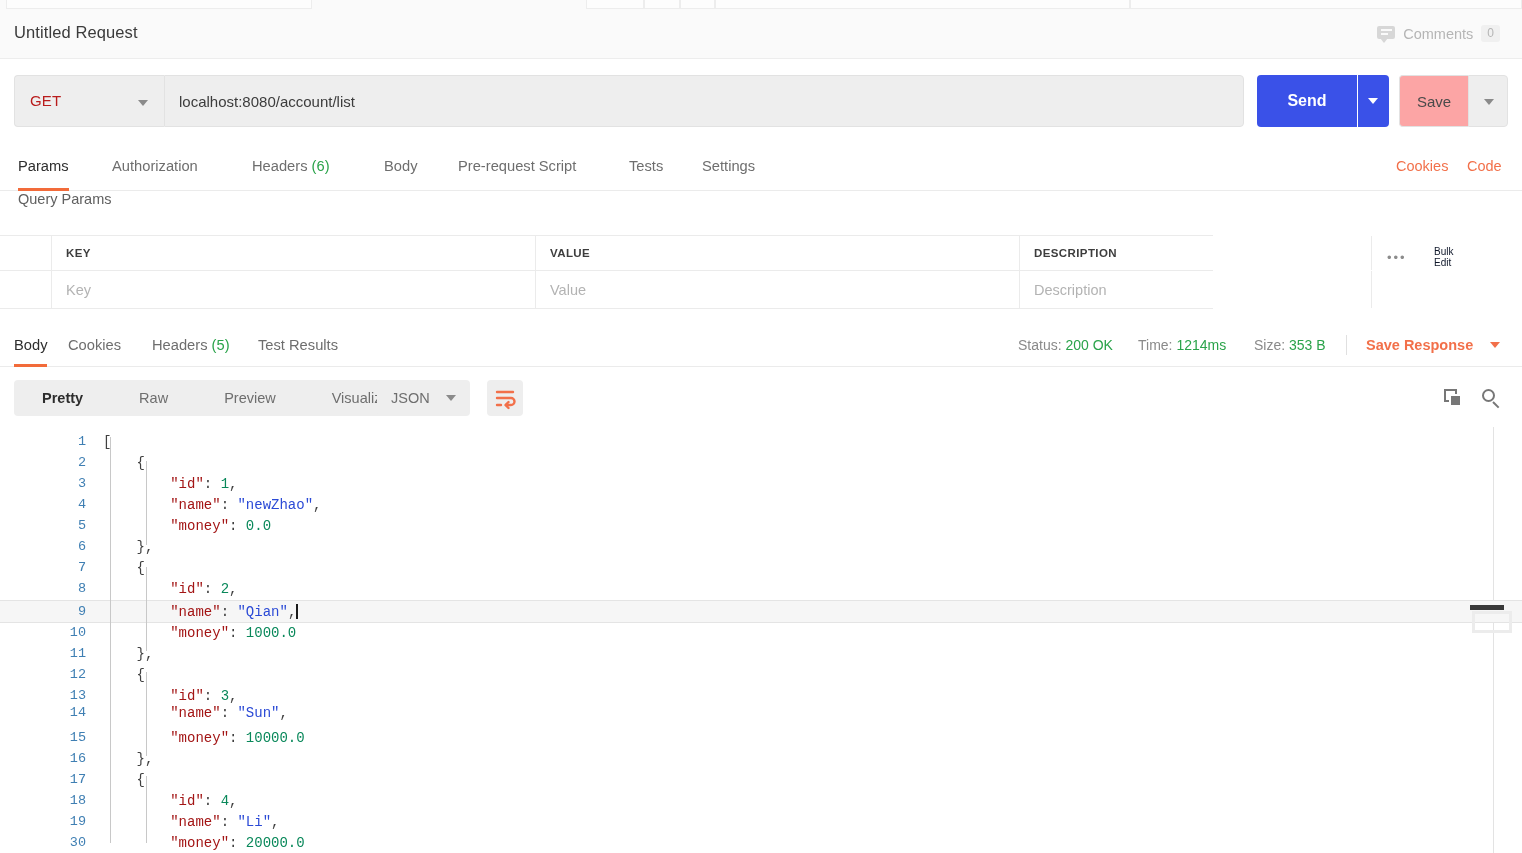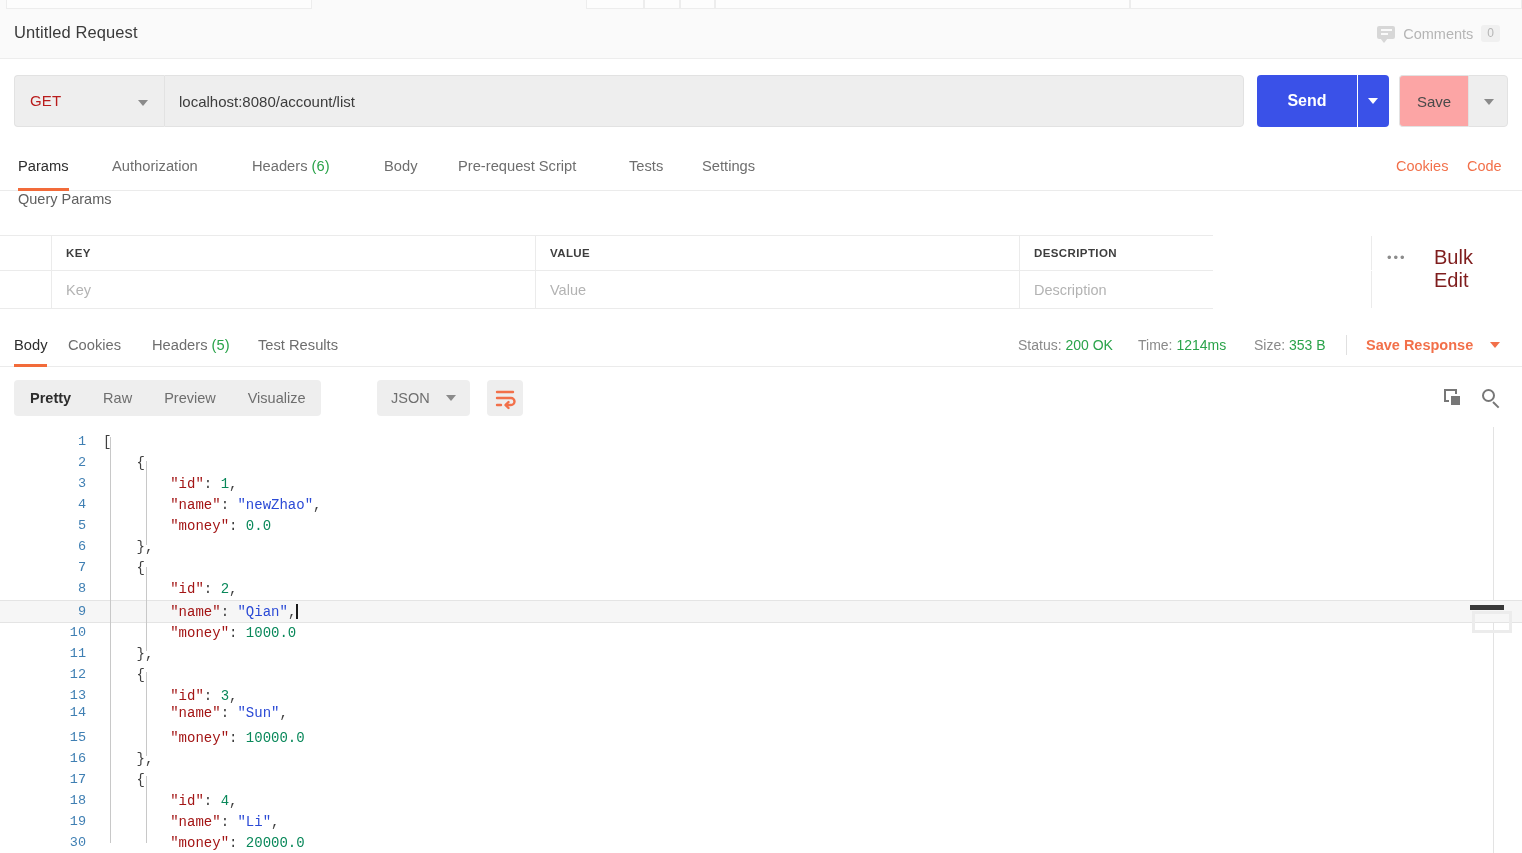--- a/index.html
+++ b/index.html
@@ -92,37 +92,37 @@
   .pt-head { position:relative; height:36px; border-top:1px solid #ebebeb; border-bottom:1px solid #ebebeb; background:#fff; }
   .pt-row  { position:relative; height:38px; border-bottom:1px solid #ebebeb; background:#fff; }
   .cell-sel { position:absolute; left:0; top:0; width:52px; height:100%; border-right:1px solid #ebebeb; }
   .cell-key { position:absolute; left:52px; top:0; width:484px; height:100%; border-right:1px solid #ebebeb; }
   .cell-val { position:absolute; left:536px; top:0; width:484px; height:100%; border-right:1px solid #ebebeb; }
   .cell-desc{ position:absolute; left:1020px; top:0; width:352px; height:100%; border-right:1px solid #ebebeb; }
   .cell-act { position:absolute; left:1372px; top:0; right:0; height:100%; }
   .col-title { position:absolute; left:14px; top:11px; font-size:11.5px; font-weight:bold; color:#3d3d3d; letter-spacing:.4px; }
   .ph { position:absolute; left:14px; top:11px; font-size:14.5px; color:#b3b3b3; }
   .dots { position:absolute; left:15px; top:14px; letter-spacing:2px; color:#8c8c8c; font-size:13px; cursor:pointer; }
-  .bulk { position:absolute; left:62px; top:10px; font-size:20px; color:#7f1d1d; cursor:pointer; }
+  .bulk { position:absolute; left:62px; top:10px; font-size:10px; color:#0f172a; cursor:pointer; }
 
   
   .resp-tabs { position:absolute; top:323px; left:0; width:1522px; height:44px; border-bottom:1px solid #ebebeb; background:#fff; }
   .rtab { position:absolute; top:0; height:44px; line-height:44px; font-size:14.7px; color:#6e6e6e; cursor:pointer; }
   .rtab.active { color:#2e2e2e; }
   .rtab .uline { position:absolute; left:0; bottom:0; width:100%; height:3px; background:#f26b3a; }
   .meta { position:absolute; top:0; height:44px; line-height:44px; font-size:14px; color:#8a8a8a; }
   .meta b { font-weight:normal; color:#2aa34a; }
   .meta-sep { position:absolute; top:12px; width:1px; height:20px; background:#e0e0e0; }
   .save-resp { position:absolute; top:0; height:44px; line-height:44px; font-size:14.5px; color:#f2704a; font-weight:bold; cursor:pointer; }
   .save-resp-caret { position:absolute; top:19px; right:22px; border-left:5px solid transparent;border-right:5px solid transparent;border-top:6px solid #f2704a; width:0;height:0; cursor:pointer;}
 
   
   .body-toolbar { position:absolute; top:367px; left:0; width:1522px; height:60px; background:#fff; }
   .seg-group { position:absolute; left:14px; top:13px; height:36px; background:#eeeeee; border-radius:4px; display:flex; align-items:center; }
-  .seg-btn { height:36px; line-height:36px; padding:0 16px; font-size:14.5px; color:#6e6e6e; cursor:pointer; }
+  .seg-btn { height:36px; line-height:36px; padding:0 28px; font-size:14.5px; color:#6e6e6e; cursor:pointer; }
   .seg-btn.active { color:#2d2d2d; font-weight:bold; }
   .json-sel { position:absolute; left:377px; top:13px; height:36px; background:#eeeeee; border-radius:4px; display:flex; align-items:center; padding:0 14px; cursor:pointer; }
   .json-sel span { font-size:14.5px; color:#6e6e6e; }
   .json-sel .caret { margin-left:16px; }
   .wrap-btn { position:absolute; left:487px; top:13px; width:36px; height:36px; background:#eeeeee; border-radius:4px; cursor:pointer; }
   .right-icons { position:absolute; right:22px; top:22px; display:flex; gap:20px; align-items:center; }
   .copy-icon { position:relative; width:18px; height:18px; cursor:pointer; }
   .copy-icon .b1 { position:absolute; left:0; top:0; width:13px; height:13px; border:2px solid #777; }
   .copy-icon .b2 { position:absolute; left:5px; top:5px; width:13px; height:13px; background:#777; border:2px solid #fff; }
   .search-icon { position:relative; width:18px; height:18px; cursor:pointer; }

